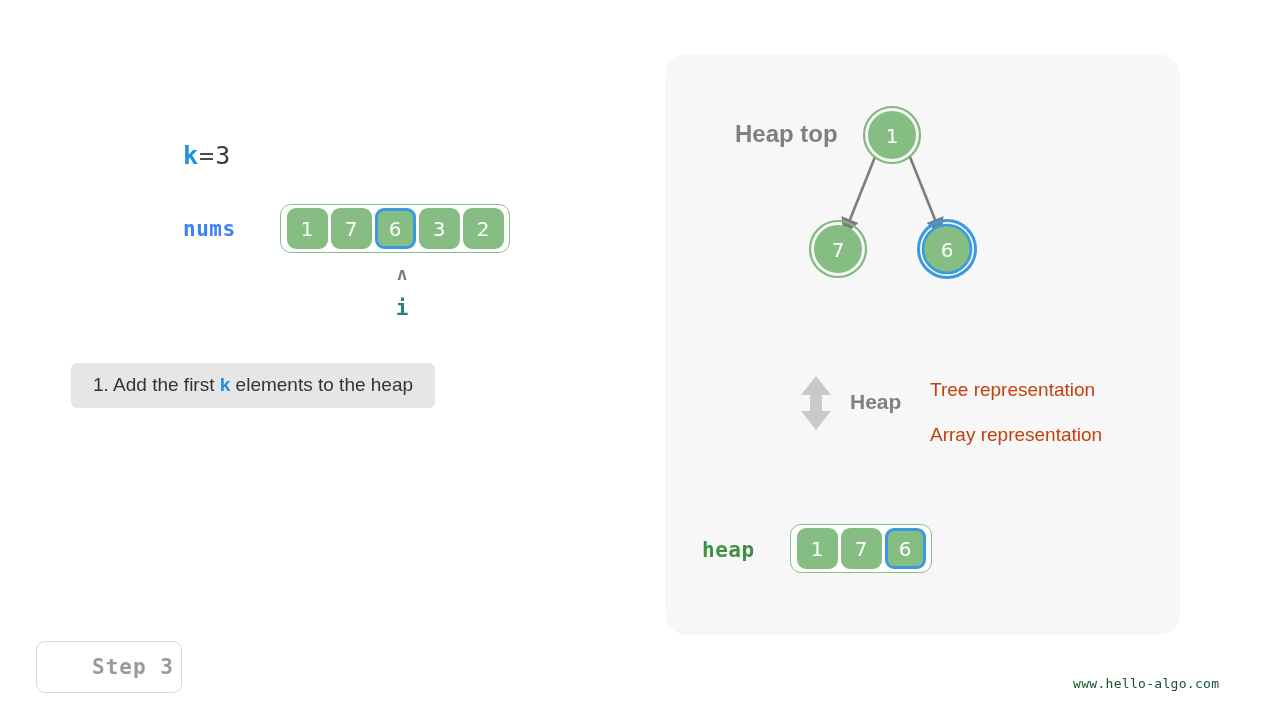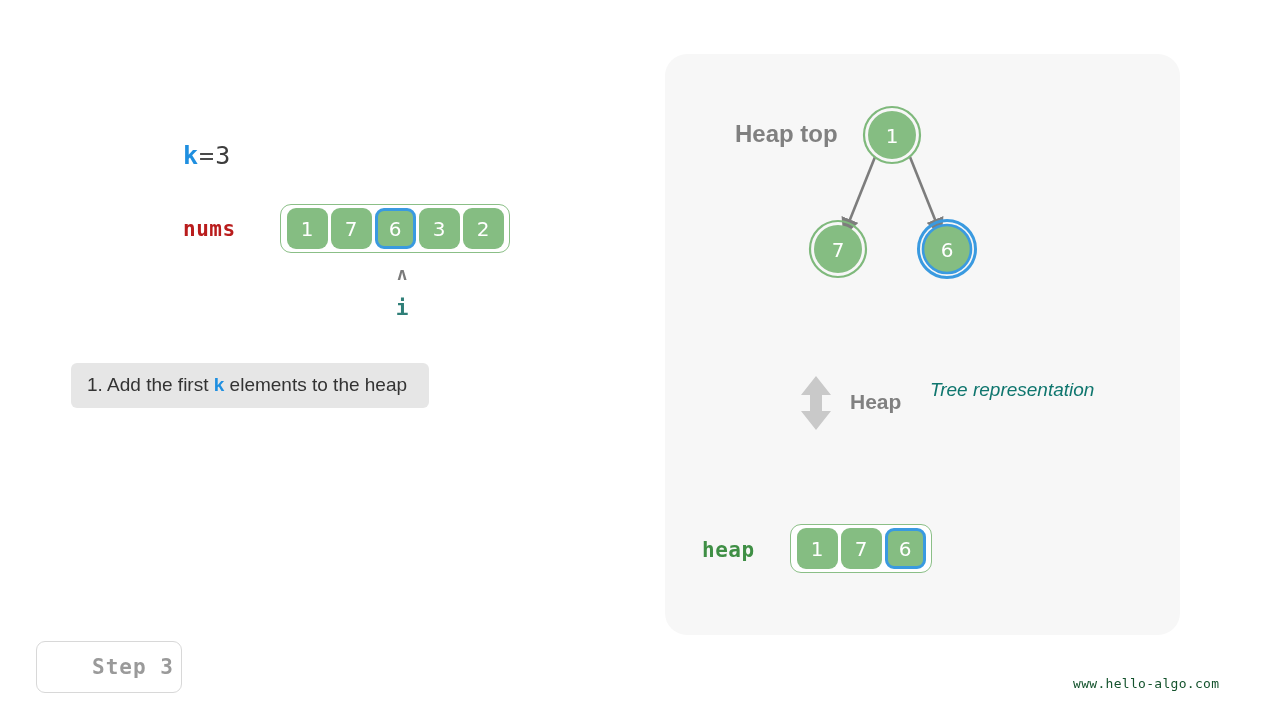--- a/index.html
+++ b/index.html
@@ -33,21 +33,21 @@
   .k-eq  { color: #4a4a4a; font-weight: normal; }
   .k-val { color: #3d3d3d; font-weight: normal; }
 
   .nums-label {
     position: absolute;
     left: 183px;
     top: 215px;
     font-family: "DejaVu Sans Mono", monospace;
     font-size: 21px;
     font-weight: bold;
-    color: #b91c1c;
+    color: #3b82f6;
     letter-spacing: 0.5px;
     line-height: 28px;
   }
 
   
   .array-wrap {
     position: absolute;
     box-sizing: border-box;
     border: 1.6px solid #8bbf87;
     border-radius: 11px;
@@ -104,21 +104,21 @@
     font-weight: bold;
     color: #2f7f78;
     line-height: 26px;
   }
 
   
   .caption {
     position: absolute;
     left: 71px;
     top: 363px;
-    padding: 11px 22px 12px 16px;
+    padding: 11px 22px 12px 22px;
     background: #e6e6e6;
     border-radius: 6px;
     font-family: "Liberation Sans", sans-serif;
     font-size: 19px;
     color: #333333;
     line-height: 22px;
     white-space: nowrap;
   }
   .caption .kk {
     color: #1f8fe0;
@@ -213,23 +213,22 @@
     font-weight: bold;
     color: #808080;
     line-height: 26px;
   }
   .legend-lines {
     position: absolute;
     left: 930px;
     top: 367px;
     font-family: "Liberation Sans", sans-serif;
     font-size: 19px;
-    color: #0f766e;
+    color: #c2410c;
     line-height: 45px;
-    font-style: italic;
   }
 
   .heap-label {
     position: absolute;
     left: 702px;
     top: 536px;
     font-family: "DejaVu Sans Mono", monospace;
     font-size: 21px;
     font-weight: bold;
     color: #3f8f45;
@@ -298,20 +297,21 @@
   </g>
 </svg>
 
 <svg class="legend-arrow" viewBox="0 0 36 58">
   <path d="M18 2 L33 21 L24 21 L24 37 L33 37 L18 56 L3 37 L12 37 L12 21 L3 21 Z" fill="#c9c9c9"></path>
 </svg>
 
 <div class="legend-heap">Heap</div>
 <div class="legend-lines">
   <div>Tree representation</div>
+  <div>Array representation</div>
 </div>
 
 <div class="heap-label">heap</div>
 
 <div class="array-wrap heap">
   <div class="cell">1</div>
   <div class="cell">7</div>
   <div class="cell highlight">6</div>
 </div>
 

